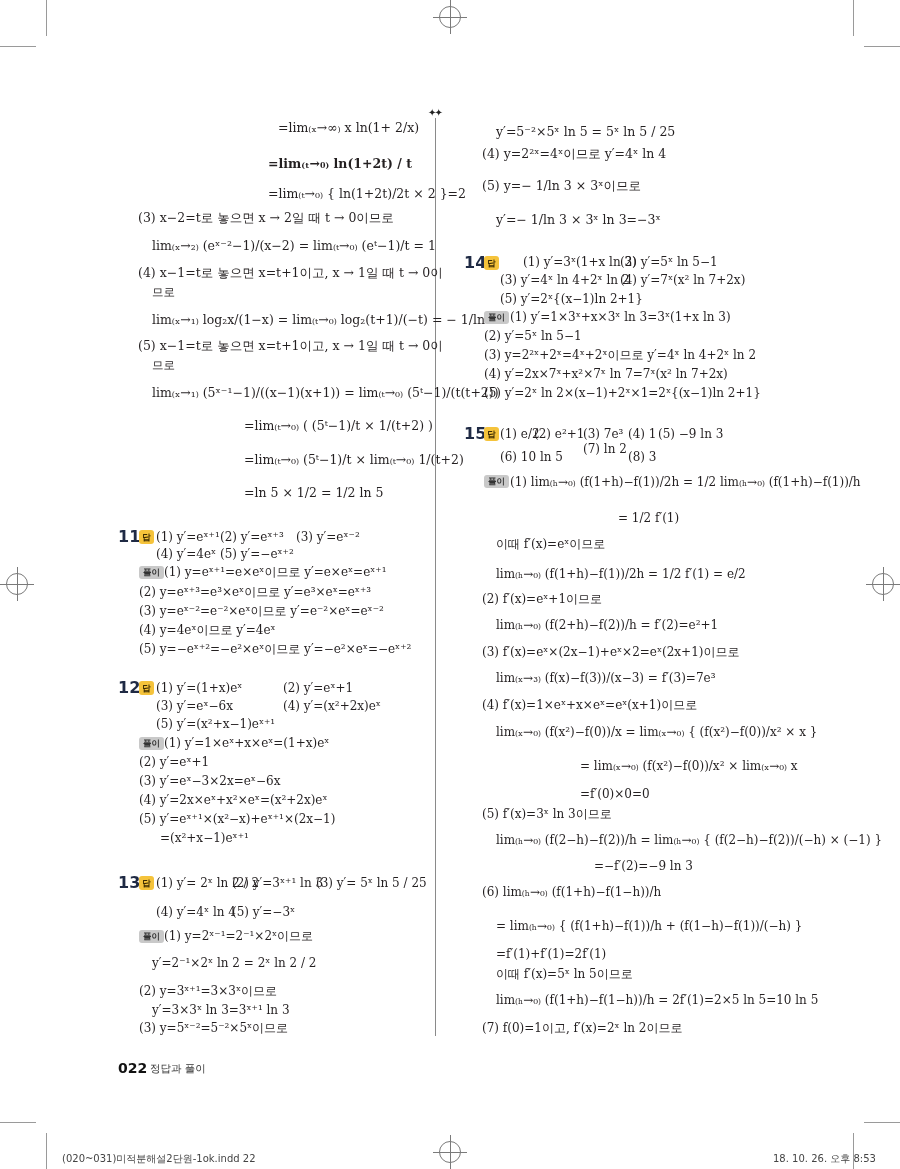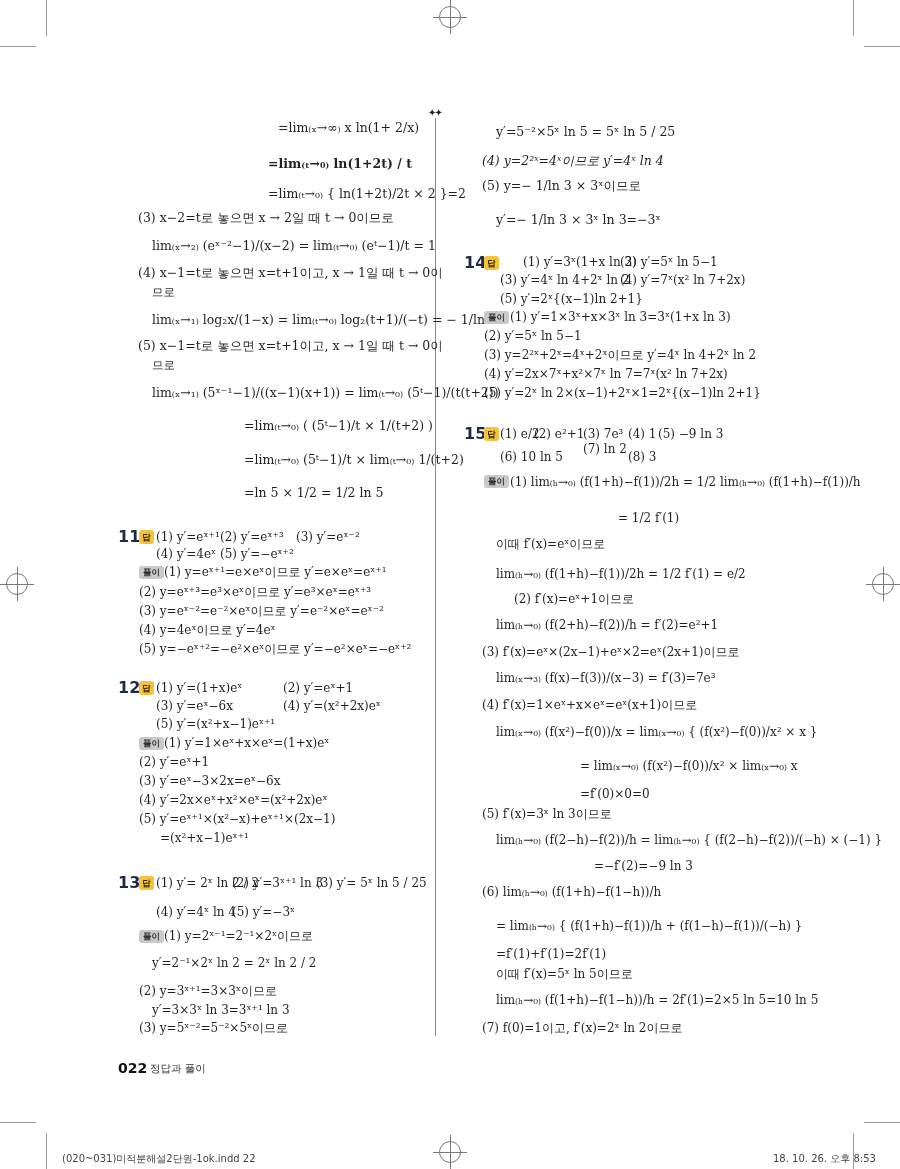--- a/index.html
+++ b/index.html
@@ -123,21 +123,21 @@
   <div class="badge-sol" style="left:139px;top:930px;">풀이</div>
   <div class="line sm" style="left:164px;top:928px;">(1) y=2ˣ⁻¹=2⁻¹×2ˣ이므로</div>
   <div class="line sm" style="left:152px;top:955px;">y′=2⁻¹×2ˣ ln 2 = 2ˣ ln 2 / 2</div>
   <div class="line sm" style="left:139px;top:983px;">(2) y=3ˣ⁺¹=3×3ˣ이므로</div>
   <div class="line sm" style="left:152px;top:1002px;">y′=3×3ˣ ln 3=3ˣ⁺¹ ln 3</div>
   <div class="line sm" style="left:139px;top:1020px;">(3) y=5ˣ⁻²=5⁻²×5ˣ이므로</div>
 </section>
 
 <section>
   <div class="line" style="left:496px;top:124px;">y′=5⁻²×5ˣ ln 5 = 5ˣ ln 5 / 25</div>
-  <div class="line" style="left:482px;top:153px;font-style:italic;">(4) y=2²ˣ=4ˣ이므로 y′=4ˣ ln 4</div>
+  <div class="line" style="left:482px;top:146px;">(4) y=2²ˣ=4ˣ이므로 y′=4ˣ ln 4</div>
   <div class="line" style="left:482px;top:178px;">(5) y=− 1/ln 3 × 3ˣ이므로</div>
   <div class="line" style="left:496px;top:212px;">y′=− 1/ln 3 × 3ˣ ln 3=−3ˣ</div>
 
   <div class="qnum" style="left:464px;top:253px;">14</div>
   <div class="badge-ans" style="left:484px;top:256px;">답</div>
   <div class="line sm" style="left:495px;top:254px;padding-left:28px;">(1) y′=3ˣ(1+x ln 3)</div>
   <div class="line sm" style="left:620px;top:254px;">(2) y′=5ˣ ln 5−1</div>
   <div class="line sm" style="left:500px;top:272px;">(3) y′=4ˣ ln 4+2ˣ ln 2</div>
   <div class="line sm" style="left:620px;top:272px;">(4) y′=7ˣ(x² ln 7+2x)</div>
   <div class="line sm" style="left:500px;top:291px;">(5) y′=2ˣ{(x−1)ln 2+1}</div>
@@ -157,21 +157,21 @@
   <div class="line sm" style="left:658px;top:426px;">(5) −9 ln 3</div>
   <div class="line sm" style="left:500px;top:449px;">(6) 10 ln 5</div>
   <div class="line sm" style="left:583px;top:441px;">(7) ln 2</div>
   <div class="line sm" style="left:628px;top:449px;">(8) 3</div>
 
   <div class="badge-sol" style="left:484px;top:475px;">풀이</div>
   <div class="line sm" style="left:510px;top:474px;">(1) lim₍ₕ→₀₎ (f(1+h)−f(1))/2h = 1/2 lim₍ₕ→₀₎ (f(1+h)−f(1))/h</div>
   <div class="line sm" style="left:618px;top:510px;">= 1/2 f′(1)</div>
   <div class="line sm" style="left:496px;top:536px;">이때 f′(x)=eˣ이므로</div>
   <div class="line sm" style="left:496px;top:566px;">lim₍ₕ→₀₎ (f(1+h)−f(1))/2h = 1/2 f′(1) = e/2</div>
-  <div class="line sm" style="left:482px;top:591px;margin-left:32px;">(2) f′(x)=eˣ+1이므로</div>
+  <div class="line sm" style="left:482px;top:591px;">(2) f′(x)=eˣ+1이므로</div>
   <div class="line sm" style="left:496px;top:617px;">lim₍ₕ→₀₎ (f(2+h)−f(2))/h = f′(2)=e²+1</div>
   <div class="line sm" style="left:482px;top:644px;">(3) f′(x)=eˣ×(2x−1)+eˣ×2=eˣ(2x+1)이므로</div>
   <div class="line sm" style="left:496px;top:670px;">lim₍ₓ→₃₎ (f(x)−f(3))/(x−3) = f′(3)=7e³</div>
   <div class="line sm" style="left:482px;top:697px;text-align:center;">(4) f′(x)=1×eˣ+x×eˣ=eˣ(x+1)이므로</div>
   <div class="line sm" style="left:496px;top:724px;">lim₍ₓ→₀₎ (f(x²)−f(0))/x = lim₍ₓ→₀₎ { (f(x²)−f(0))/x² × x }</div>
   <div class="line sm" style="left:580px;top:758px;">= lim₍ₓ→₀₎ (f(x²)−f(0))/x² × lim₍ₓ→₀₎ x</div>
   <div class="line sm" style="left:580px;top:786px;">=f′(0)×0=0</div>
   <div class="line sm" style="left:482px;top:806px;">(5) f′(x)=3ˣ ln 3이므로</div>
   <div class="line sm" style="left:496px;top:832px;">lim₍ₕ→₀₎ (f(2−h)−f(2))/h = lim₍ₕ→₀₎ { (f(2−h)−f(2))/(−h) × (−1) }</div>
   <div class="line sm" style="left:594px;top:858px;">=−f′(2)=−9 ln 3</div>

